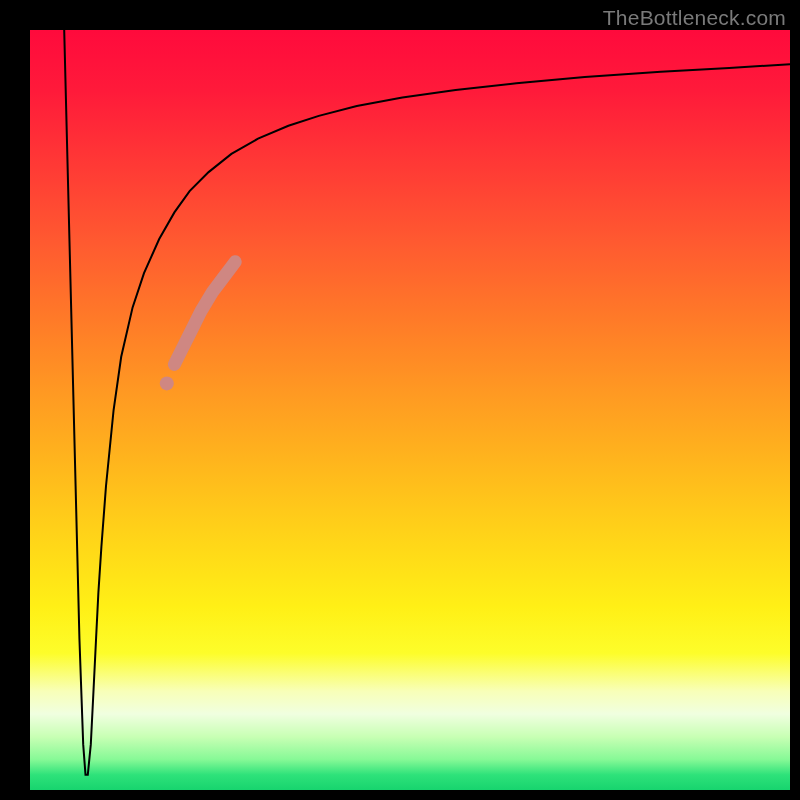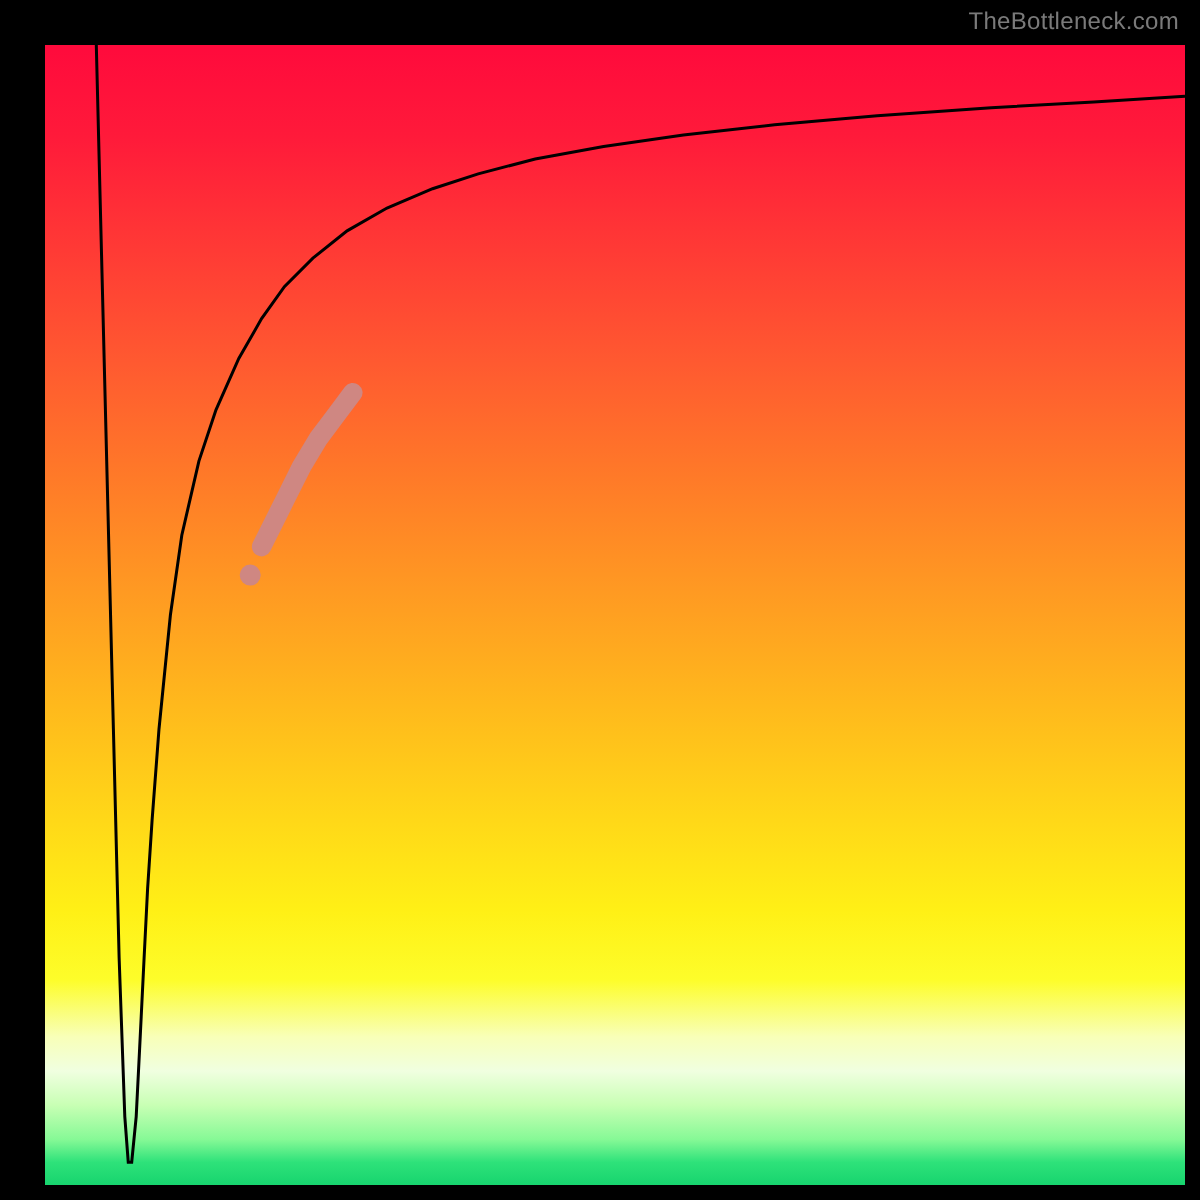--- a/index.html
+++ b/index.html
@@ -42,21 +42,21 @@
       #86f996 96%,
       #2ee27a 98%,
       #17d46e 100%
     );
   }
   .watermark {
     position: absolute;
     top: 6px;
     right: 14px;
     color: #7a7a7a;
-    font-size: 16px;
+    font-size: 21px;
     font-weight: 400;
     letter-spacing: 0.2px;
     user-select: none;
   }
   svg.curve {
     position: absolute;
     left: 0;
     top: 0;
     width: 760px;
     height: 760px;

